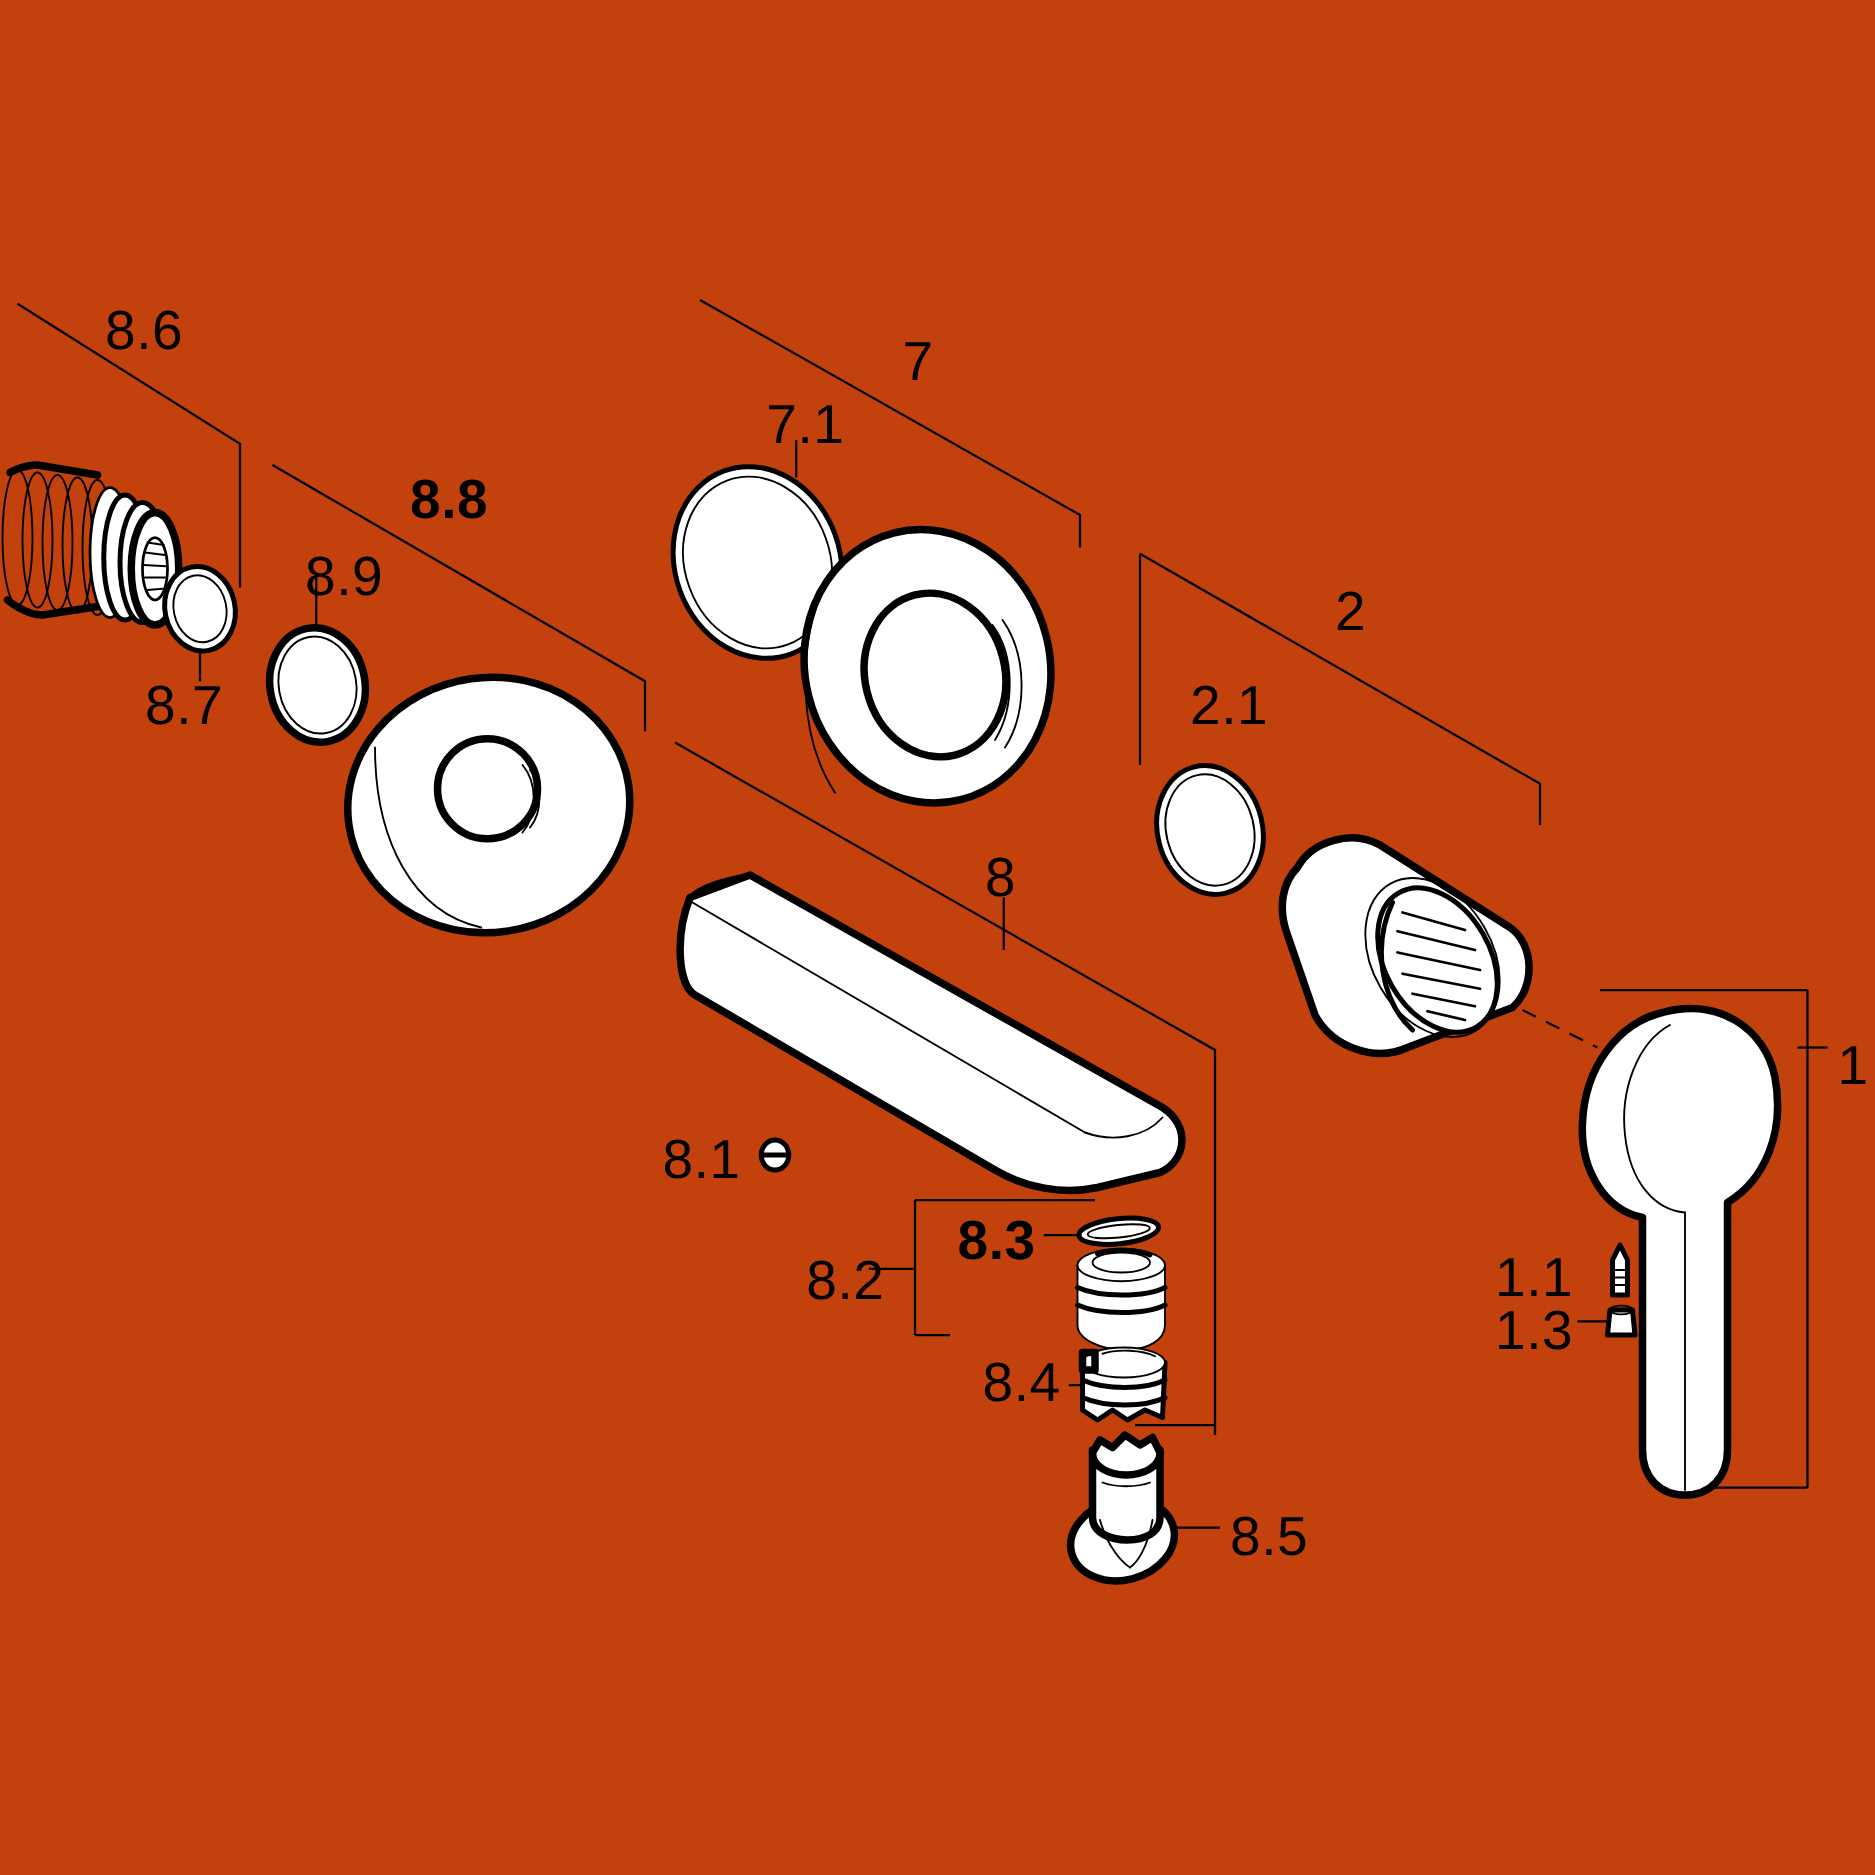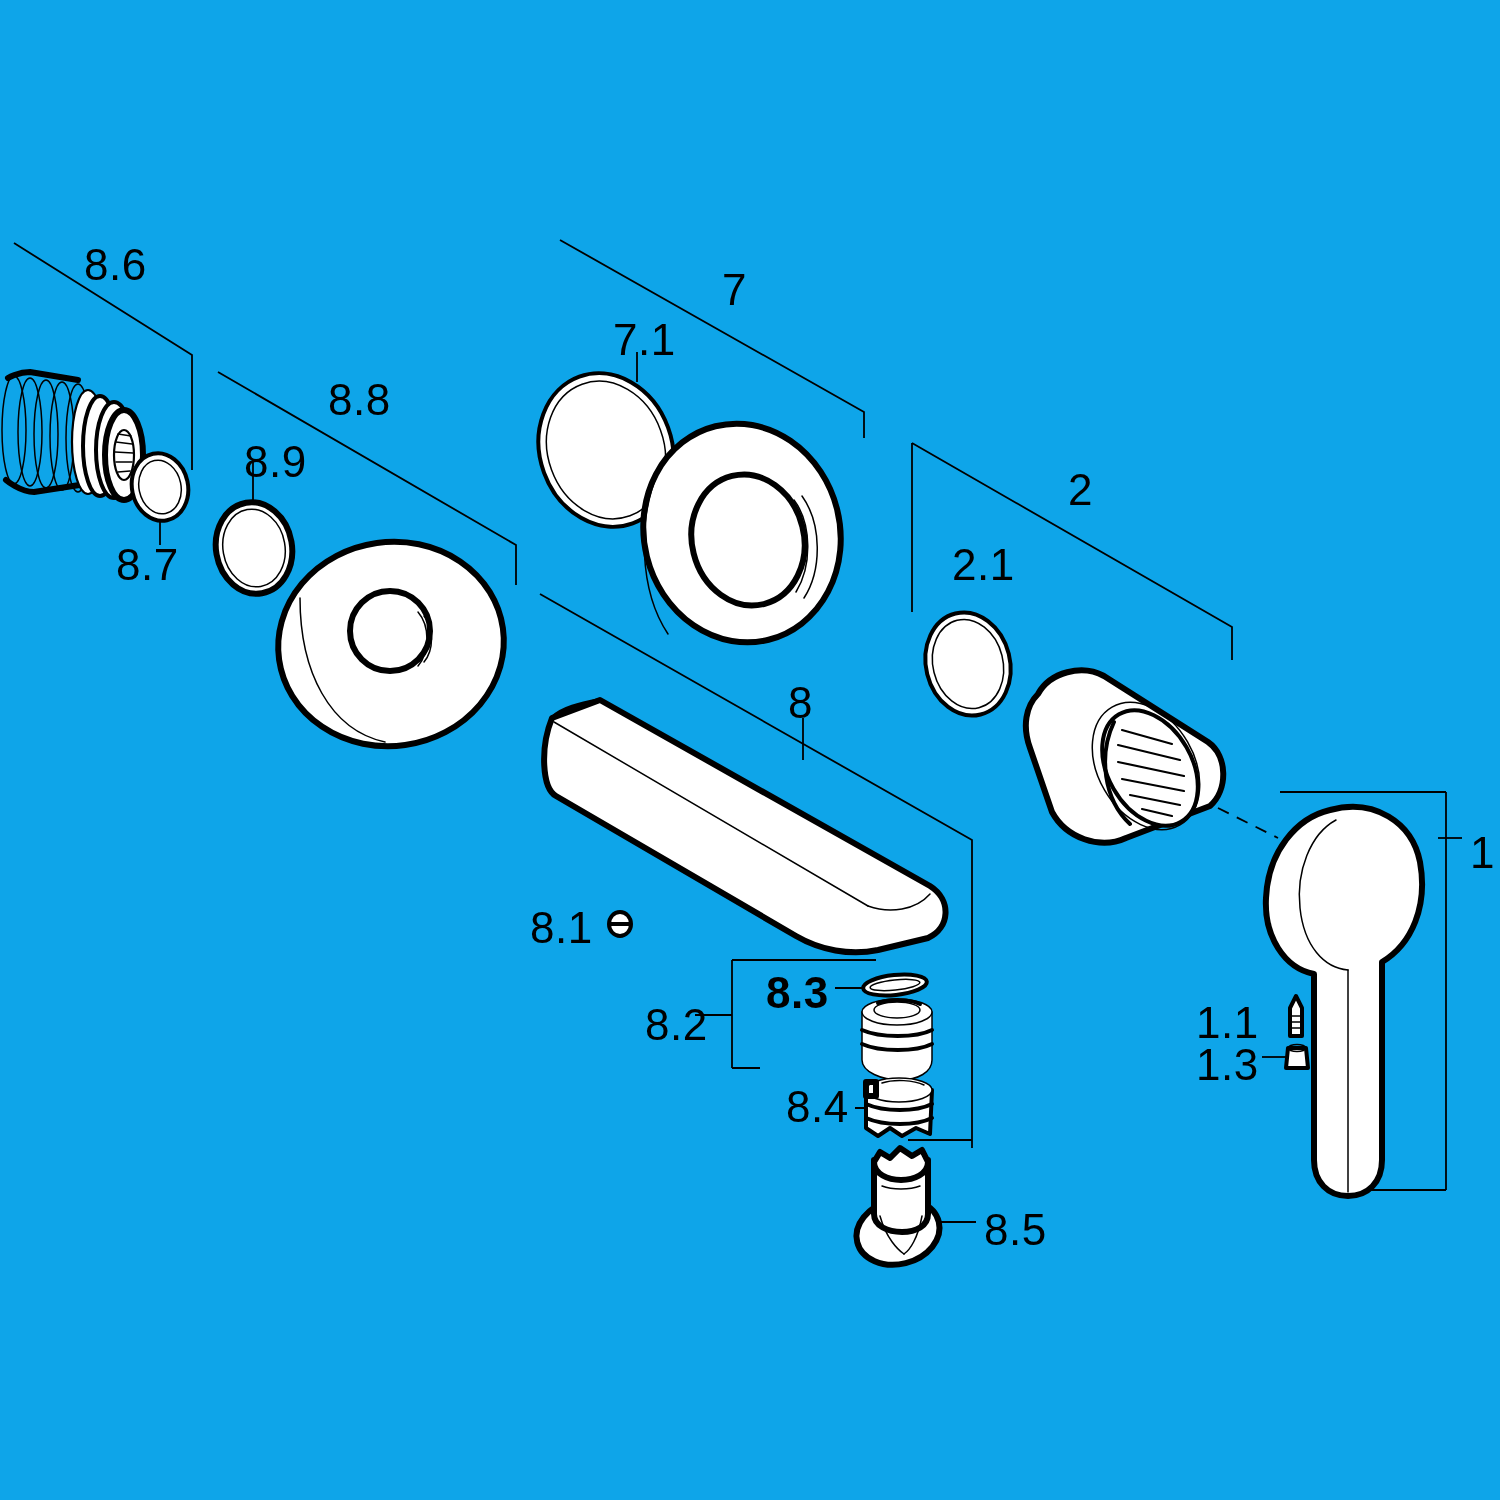--- a/index.html
+++ b/index.html
@@ -5,21 +5,21 @@
 <style>
   html, body {
     margin: 0;
     padding: 0;
     background: #ffffff;
   }
   #page {
     position: relative;
     width: 1500px;
     height: 1500px;
-    background: #0ea5e9;
+    background: #c2410c;
     font-family: "Liberation Sans", "DejaVu Sans", sans-serif;
     overflow: hidden;
   }
   #diagram-svg {
     position: absolute;
     left: 0;
     top: 0;
     width: 1500px;
     height: 1500px;
   }
@@ -273,21 +273,21 @@
                L 880 1152 L 890 1158 L 900 1148 L 912 1156 L 922 1150 L 928 1162
                C 928 1174 914 1180 901 1180 C 888 1180 874 1174 874 1162 Z"></path>
       <path class="lnT" d="M 882 1186 C 892 1190 910 1190 920 1186"></path>
       <path class="lnT" d="M 880 1216 C 886 1238 898 1250 904 1254"></path>
       <path class="lnT" d="M 922 1216 C 918 1238 910 1250 904 1254"></path>
     </g>
 
   </svg>
 
   <span class="callout sz-lg" style="left:84px;  top:240px;">8.6</span>
-  <span class="callout sz-lg" style="left:328px; top:375px;">8.8</span>
+  <span class="callout sz-lg" style="left:328px; top:375px;font-weight:bold;">8.8</span>
   <span class="callout sz-lg" style="left:244px; top:437px;">8.9</span>
   <span class="callout sz-lg" style="left:116px; top:540px;">8.7</span>
   <span class="callout sz-lg" style="left:722px; top:265px;">7</span>
   <span class="callout sz-lg" style="left:613px; top:315px;">7.1</span>
   <span class="callout sz-lg" style="left:1068px;top:465px;">2</span>
   <span class="callout sz-lg" style="left:952px; top:540px;">2.1</span>
   <span class="callout sz-lg" style="left:788px; top:678px;">8</span>
   <span class="callout sz-lg" style="left:1470px;top:828px;">1</span>
   <span class="callout sz-lg" style="left:530px; top:903px;">8.1</span>
   <span class="callout sz-lg" style="left:766px; top:968px;font-weight:bold;">8.3</span>

